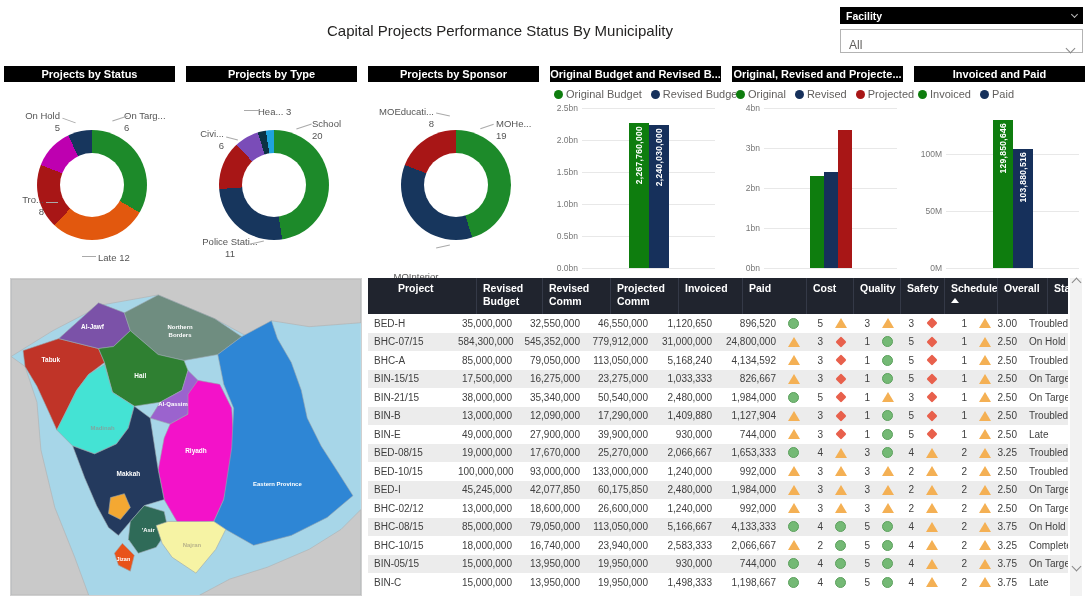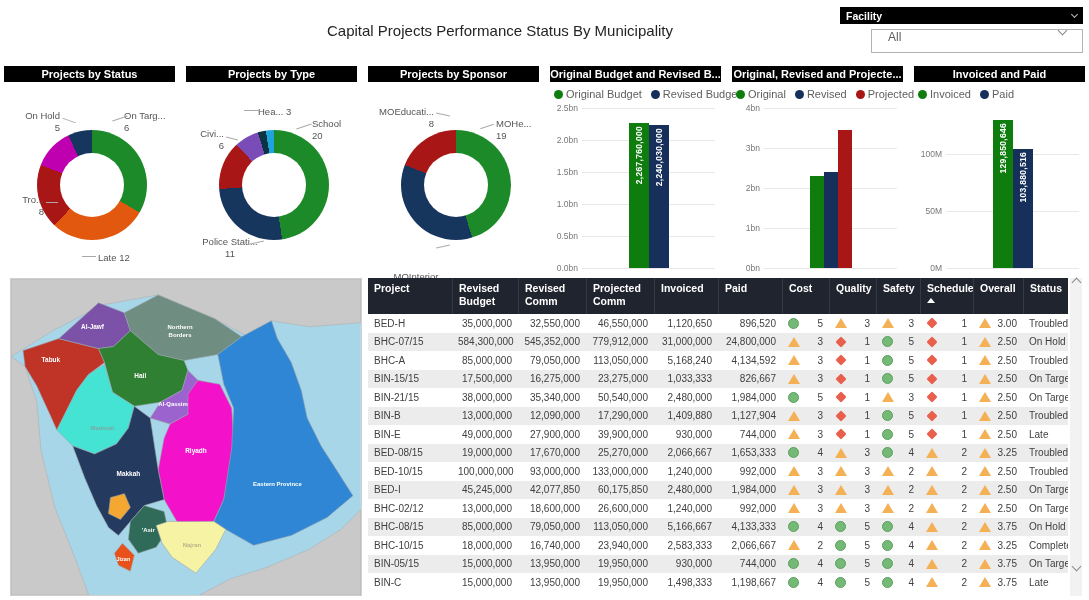--- a/index.html
+++ b/index.html
@@ -8,21 +8,21 @@
   
   .hdr{position:absolute;left:0;top:0;width:1089px;height:62px;}
   .logo{position:absolute;left:16px;top:4px;white-space:nowrap;}
   .logo .pm{font-size:36px;font-weight:800;color:#111;letter-spacing:-2px;}
   .logo .w{font-size:42px;font-weight:800;font-style:italic;color:#64b32e;letter-spacing:-3px;margin:0 -3px 0 -6px;}
   .logo .eb{font-size:36px;font-weight:800;color:#111;letter-spacing:-2px;}
   .logo .reg{font-size:11px;color:#111;vertical-align:26px;}
   .page-title{position:absolute;left:280px;top:22px;width:440px;text-align:center;font-size:15px;color:#252423;}
   .fac{position:absolute;left:840px;top:7px;width:243px;}
   .fac-bar{height:17px;background:#000;color:#fff;font-size:10.5px;font-weight:700;display:flex;align-items:center;justify-content:space-between;padding:0 6px;}
-  .fac-dd{margin-top:5px;height:22px;background:#fff;border:1px solid #b3b3b3;display:flex;align-items:flex-start;justify-content:space-between;padding:0 16px;font-size:12px;color:#605e5c;margin-left:31px;}
+  .fac-dd{margin-top:5px;height:22px;background:#fff;border:1px solid #b3b3b3;display:flex;align-items:flex-end;justify-content:space-between;padding:0 8px;font-size:12px;color:#605e5c;}
   .chev{width:6px;height:6px;border-right:1.4px solid #888;border-bottom:1.4px solid #888;transform:rotate(45deg);margin-top:-3px;}
   .chev.small{width:4px;height:4px;border-color:#bbb;}
 
   
   .panel-row{position:absolute;left:4px;top:66px;width:1081px;height:209px;display:flex;gap:11px;}
   .panel{flex:1 1 0;position:relative;}
   .panel-title{height:16px;background:#000;color:#fff;font-size:11px;font-weight:700;text-align:center;line-height:16px;white-space:nowrap;overflow:hidden;}
   .panel-body{position:relative;height:192px;}
 
   
@@ -44,21 +44,21 @@
   .vbar{position:relative;}
   .blabel{position:absolute;top:3px;left:50%;transform:translateX(-50%) rotate(180deg);writing-mode:vertical-rl;font-size:8.5px;font-weight:700;color:#fff;letter-spacing:.3px;}
 
   
   .map-card{position:absolute;left:10px;top:278px;width:352px;height:318px;border:1px solid #d0d0d0;box-sizing:border-box;}
   .map-card svg{display:block;}
 
   
   .table-card{position:absolute;left:368px;top:278px;width:714px;height:318px;}
   .tgrid{position:absolute;left:0;top:0;width:700px;}
-  .thead{display:grid;grid-template-columns:84px 66px 68px 68px 64px 64px 47px 47px 44px 53px 50px 45px;background:#20242e;color:#fff;height:36px;}
+  .thead{display:grid;grid-template-columns:84px 66px 68px 68px 64px 64px 47px 47px 44px 53px 50px 45px;background:#20242e;color:#fff;height:36px;padding-left:24px;}
   .th{font-size:10.5px;font-weight:700;padding:4px 6px 0 6px;box-sizing:border-box;border-left:1px solid #343947;line-height:1.25;}
   .th:first-child{border-left:none;}
   .sortup{width:0;height:0;border-left:4px solid transparent;border-right:4px solid transparent;border-bottom:5px solid #fff;margin-top:3px;}
   .trow{display:grid;grid-template-columns:84px 66px 68px 68px 64px 64px 47px 47px 44px 53px 50px 45px;height:18.5px;align-items:center;font-size:10px;color:#404040;}
   .trow:nth-child(even){background:#ececec;}
   .td{padding:0 6px;box-sizing:border-box;overflow:hidden;white-space:nowrap;}
   .num{text-align:right;}
   .kpi{display:flex;align-items:center;justify-content:space-between;padding:0 6px;box-sizing:border-box;}
   .ic-c{width:11px;height:11px;border-radius:50%;background:#74b975;border:1px solid #5ba05c;box-sizing:border-box;}
   .ic-t{width:0;height:0;border-left:6px solid transparent;border-right:6px solid transparent;border-bottom:10px solid #f4b054;}

